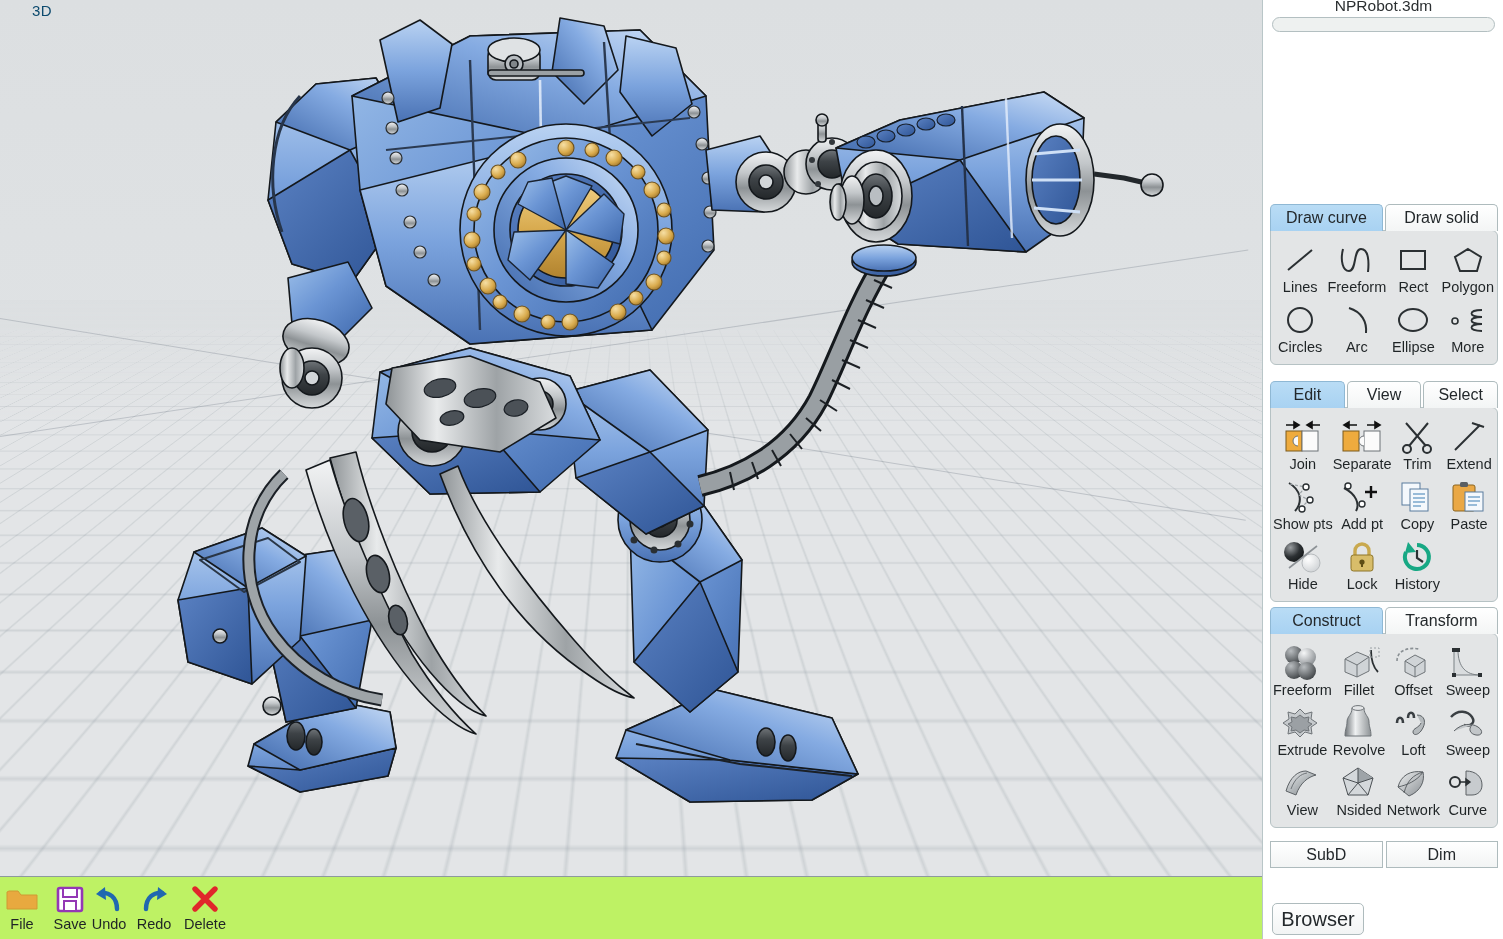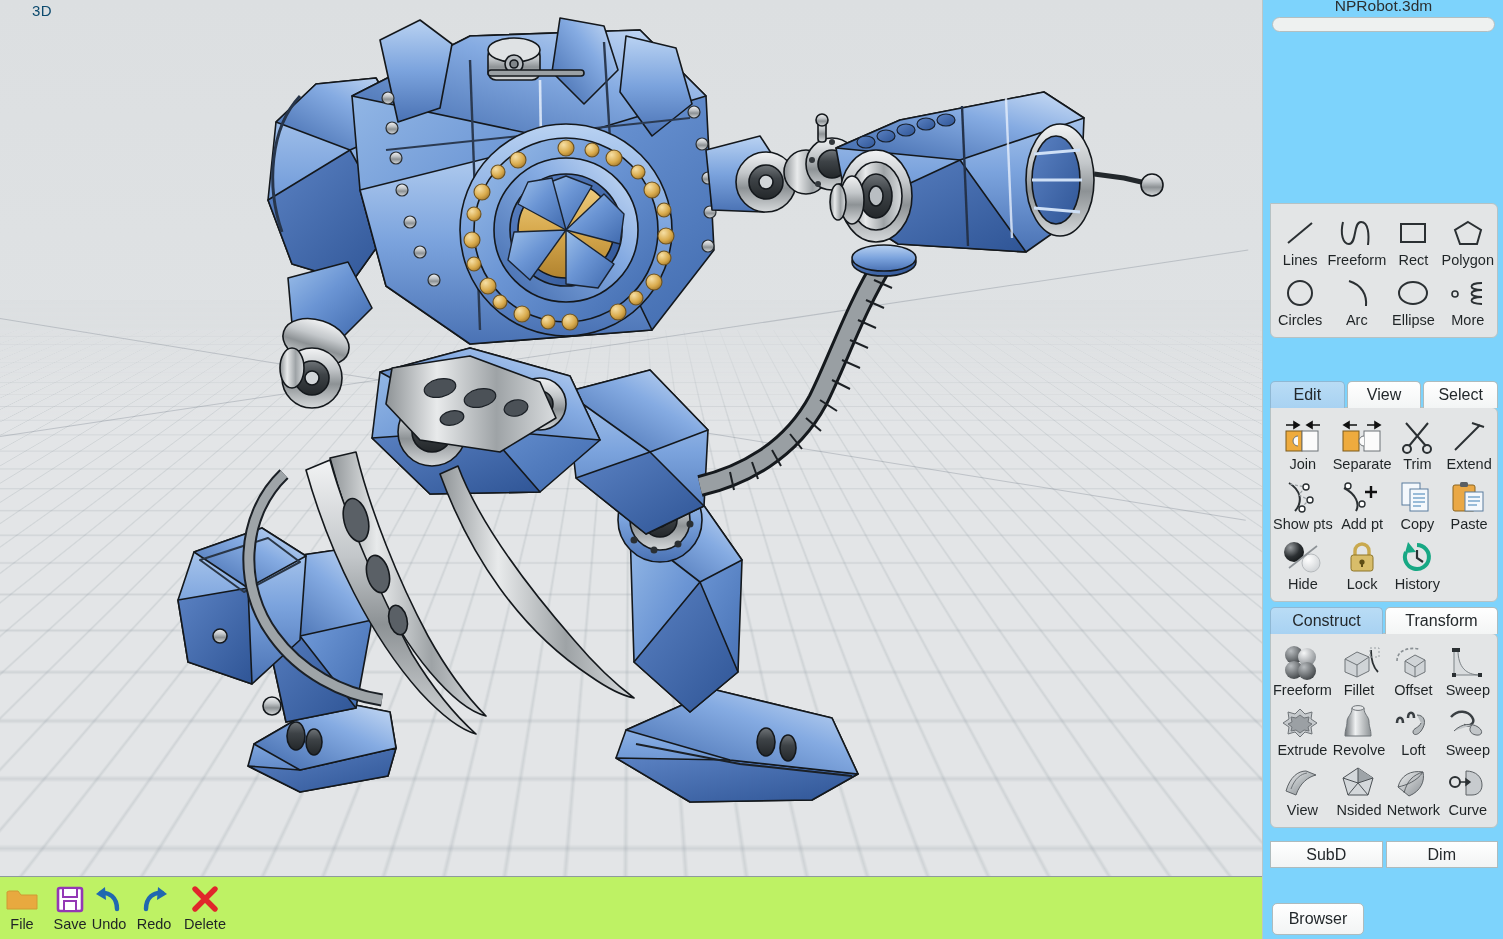--- a/index.html
+++ b/index.html
@@ -47,21 +47,21 @@
     font-size: 15px; color: #0c4a6e; letter-spacing: .3px;
     user-select:none;
     margin-left:12px;
   }
   #robot-stage { position:absolute; left:0; top:0; width:1262px; height:876px; }
   #robot-stage svg { display:block; }
 
   
   #right-panel {
     position: absolute; left: 1262px; top: 0; width: 241px; height: 939px;
-    background: #7dd3fc;
+    background: #ffffff;
     border-left: 1px solid #b9c6c8;
   }
   #doc-title {
     position:absolute; left:0; top:-3px; width:241px; text-align:center;
     font-size: 15.5px; color: #2b2f31;
   }
   #cmd-field {
     position:absolute; left: 9px; top: 17px; width: 223px; height: 15px;
     background: #eef1f0; border: 1px solid #b3bfc1; border-radius: 8px;
   }
@@ -98,21 +98,21 @@
 
   .btnrow { position:absolute; left:7px; display:flex; width:228px; }
   .bigbtn {
     flex:1 1 0; height: 27px; line-height:25px; text-align:center; font-size:16px; color:#23282b;
     background: linear-gradient(180deg,#ffffff 0%,#f2f4f4 100%);
     border:1px solid #aebbbd; border-radius:0; margin-right:3px;
   }
   .bigbtn:last-child{ margin-right:0; }
   #browser-btn {
     position:absolute; left:9px; top:903px; width:92px; height:32px;
-    line-height:30px; text-align:center; font-size:16px; color:#23282b;
+    line-height:30px; text-align:center; font-size:20px; color:#23282b;
     background: linear-gradient(180deg,#ffffff 0%,#f2f4f4 100%);
     border:1px solid #aebbbd; border-radius:5px;
   }
 
   
   #bottom-bar {
     position:absolute; left:0; top:876px; width:1262px; height:63px;
     background:#bef264; border-top:1px solid #8e9a9d;
   }
   .bb-item {
@@ -425,20 +425,24 @@
       </svg>
     </div>
   </div>
 
   <div id="right-panel">
 
     <div id="doc-title">NPRobot.3dm</div>
     <div id="cmd-field"></div>
 
     <div class="tgroup" style="top:204px;">
+      <div class="tabs">
+        <div class="tab active">Draw curve</div>
+        <div class="tab">Draw solid</div>
+      </div>
       <div class="tpanel">
         <div class="grid4">
           <div class="cell">
             <span class="ico">
               <svg width="34" height="30" viewBox="0 0 34 30">
                   <line x1="5" y1="25" x2="29" y2="5" stroke="#2b3033" stroke-width="2"></line>
                 </svg>
             </span>
             <span class="lbl">Lines</span>
           </div>

